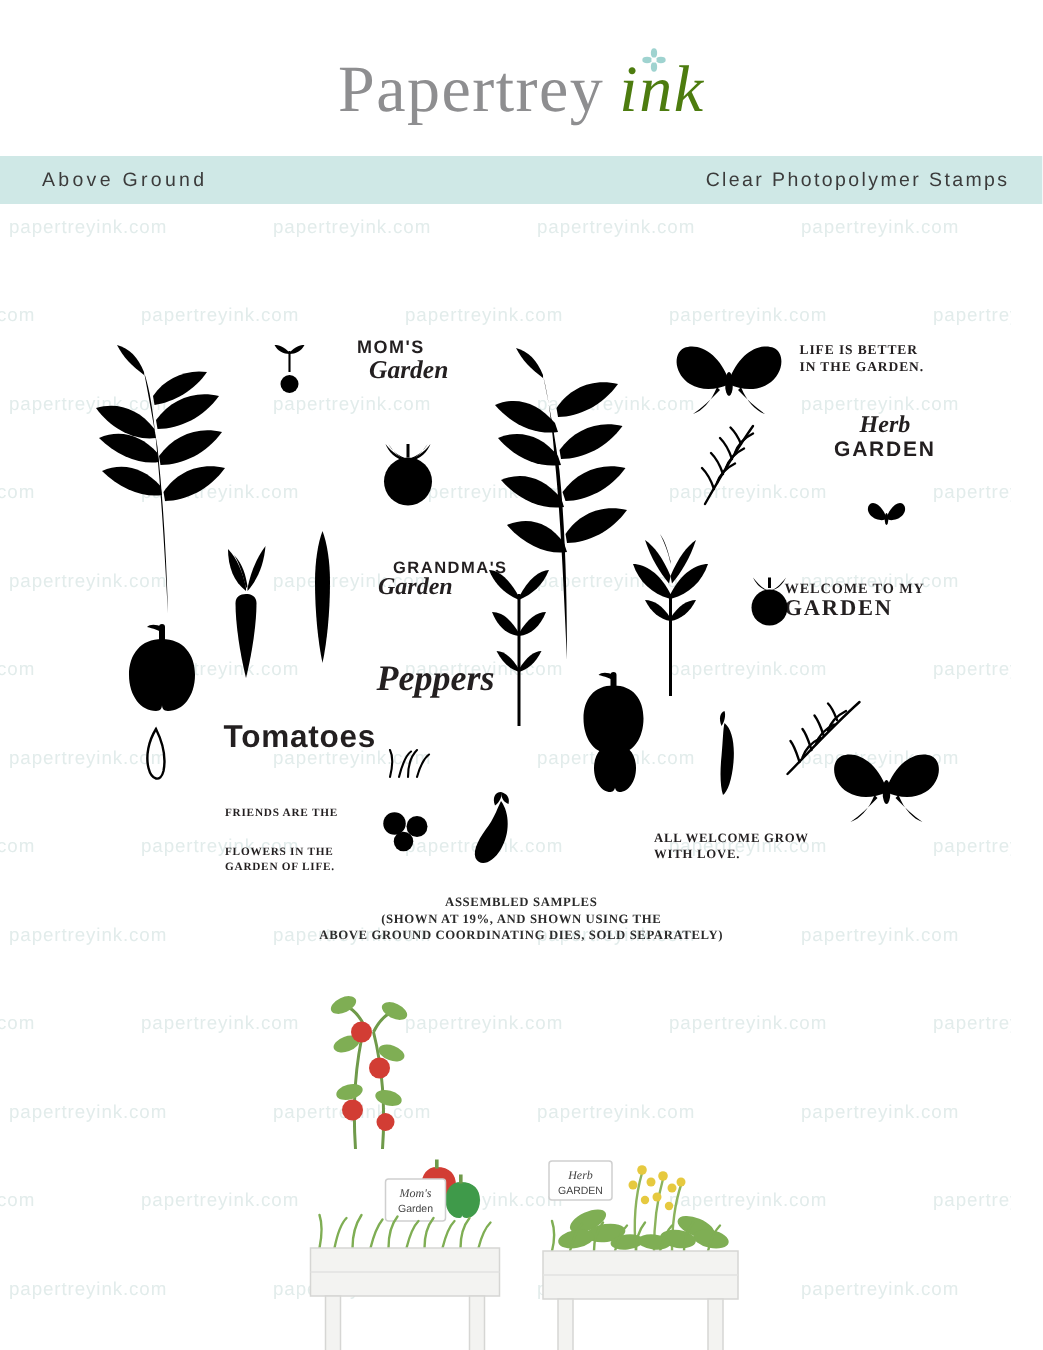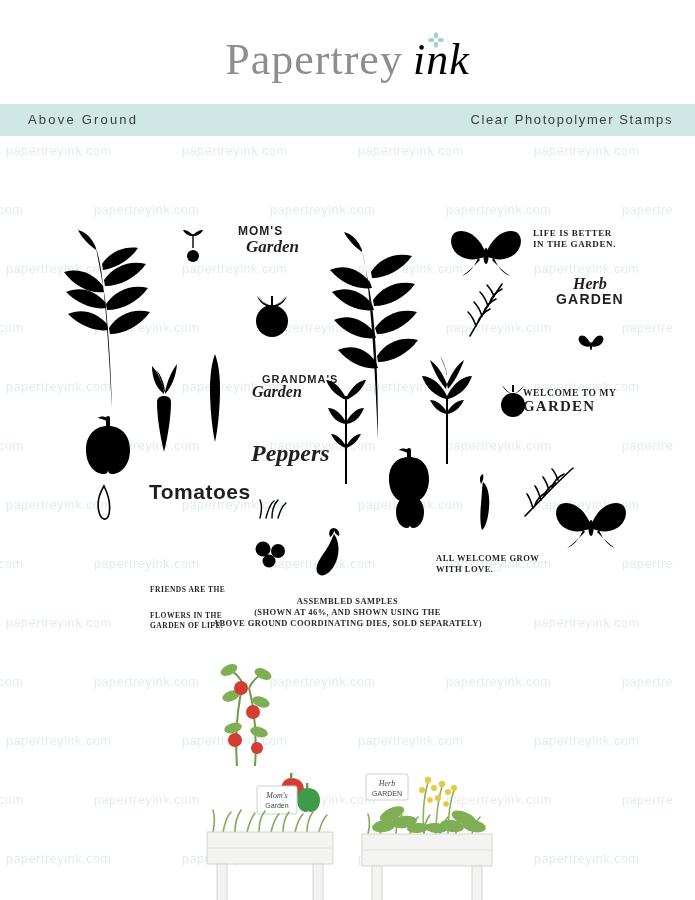--- a/index.html
+++ b/index.html
@@ -28,21 +28,21 @@
   .logo-text {
     font-family: "Liberation Serif", serif;
     font-size: 44px;
     letter-spacing: 1px;
     color: #8e8e90;
     line-height: 68px;
     white-space: nowrap;
   }
   .logo-text .ink {
     font-style: italic;
-    color: #000000;
+    color: #4d7c0f;
     margin-left: 10px;
   }
   .logo-flower {
     position: absolute;
     left: 428px;
     top: 6px;
     width: 16px;
     height: 16px;
   }
 
@@ -482,21 +482,21 @@
       <g stroke="#000" stroke-width="1.4" fill="none" stroke-linecap="round">
         <path d="M4 20 C6 12 6 6 4 2"></path>
         <path d="M10 20 C12 12 14 6 18 3"></path>
         <path d="M16 20 C16 12 18 6 22 2"></path>
         <path d="M22 20 C24 13 26 8 30 5"></path>
       </g>
     </svg>
   </div>
 
   <div class="txt" style="left:150px; top:401px;">
-    <div class="serifcaps" style="font-size:7.5px; letter-spacing:0.5px;margin-top:48px;">FRIENDS ARE THE</div>
+    <div class="serifcaps" style="font-size:7.5px; letter-spacing:0.5px;">FRIENDS ARE THE</div>
     <div class="serifcaps" style="font-size:7.5px; letter-spacing:0.5px; margin-top:17px;">FLOWERS IN THE</div>
     <div class="serifcaps" style="font-size:7.5px; letter-spacing:0.5px; margin-top:1px;">GARDEN OF LIFE.</div>
   </div>
 
   <div class="stamp" style="left:254px; top:404px;">
     <svg width="34" height="28" viewBox="0 0 34 28">
       <g fill="#000000">
         <circle cx="9" cy="9" r="7.5"></circle>
         <circle cx="24" cy="11" r="7"></circle>
         <circle cx="15" cy="21" r="6.5"></circle>
@@ -526,21 +526,21 @@
         <path d="M39 26 C45 8 59 0 69 4 C77 8 75 22 65 28 C57 33 47 32 39 28 Z"></path>
         <path d="M31 30 C27 40 21 46 15 48 C21 44 27 38 33 32 Z"></path>
         <path d="M47 30 C51 40 57 46 63 48 C57 44 51 38 45 32 Z"></path>
         <ellipse cx="39" cy="28" rx="2.6" ry="8"></ellipse>
       </g>
     </svg>
   </div>
 
   <div class="assembled">
     <div>ASSEMBLED SAMPLES</div>
-    <div>(SHOWN AT 46%, AND SHOWN USING THE</div>
+    <div>(SHOWN AT 19%, AND SHOWN USING THE</div>
     <div>ABOVE GROUND COORDINATING DIES, SOLD SEPARATELY)</div>
   </div>
 
   <div class="photo" style="left:195px; top:500px;">
     <svg width="160" height="290" viewBox="0 0 160 290">
 
       <g stroke="#6f9a4a" stroke-width="2" fill="none">
         <path d="M42 130 C40 100 42 72 48 48"></path>
         <path d="M60 130 C62 102 60 76 54 52"></path>
         <path d="M48 48 C44 40 40 36 34 34"></path>

